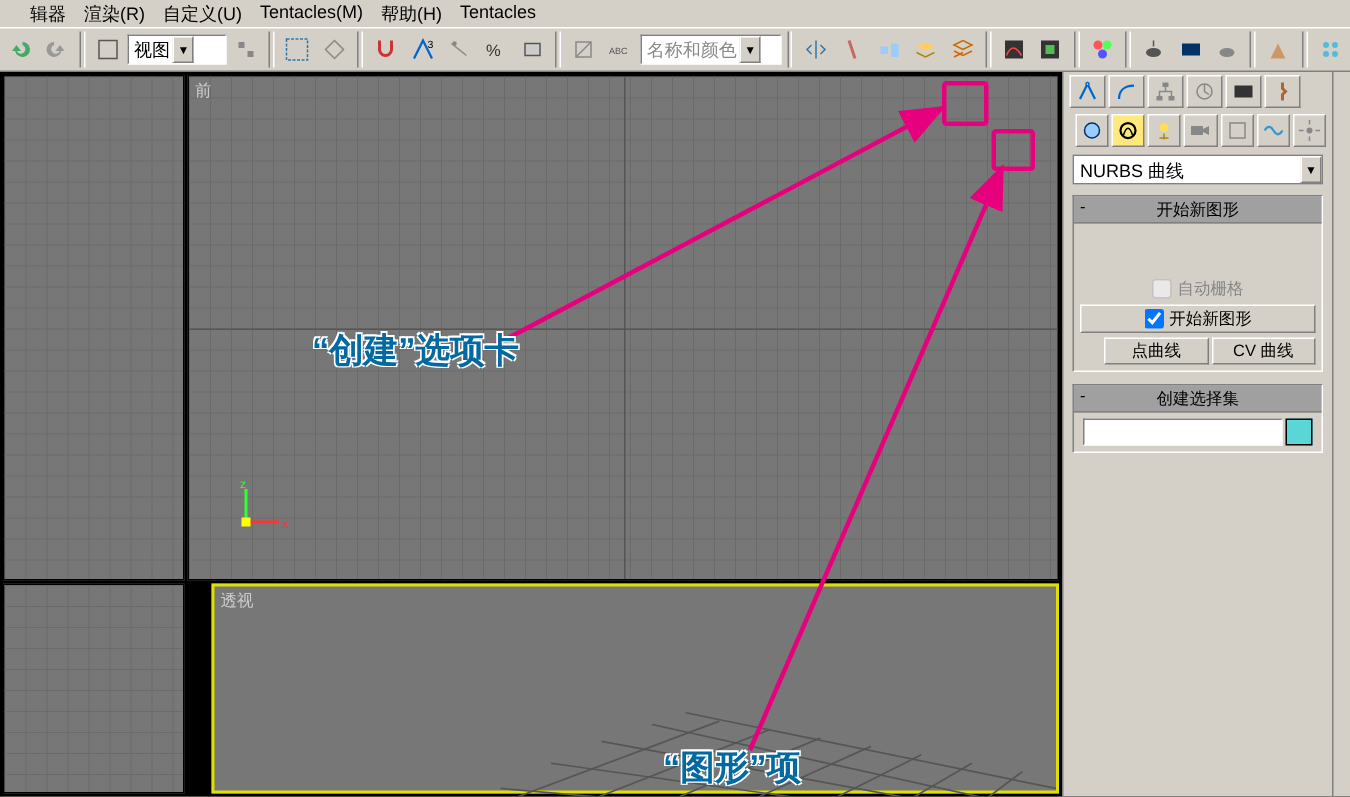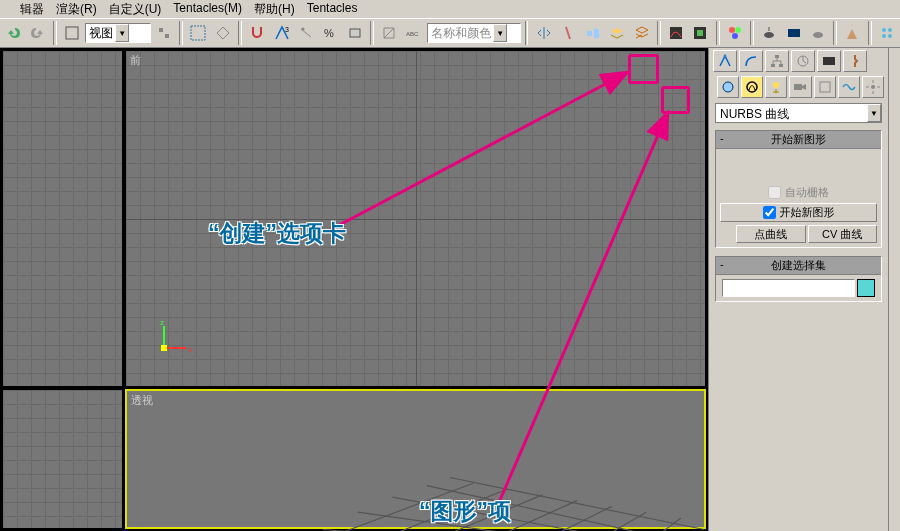--- a/index.html
+++ b/index.html
@@ -105,20 +105,21 @@
   .vp-front .axis-h { position: absolute; left:0; right:0; top:50%; height:1px; background:#555; }
   .vp-front .axis-v { position: absolute; top:0; bottom:0; left:50%; width:1px; background:#555; }
   .vp-front .gizmo {
     position: absolute; left: 30px; bottom: 30px;
     width: 40px; height: 40px;
     z-index: 4;
   }
   .vp-persp {
     border: 2px solid #e0e000;
     background: #777;
+    margin-left: 16px;
   }
   .vp-persp .persp-grid {
     position: absolute; inset: 0;
   }
 
   
   .panel {
     width: 180px;
     background: #d4d0c8;
     border-left: 1px solid #808080;
@@ -613,13 +614,13 @@
 <svg class="anno-svg" width="900" height="531">
   <defs>
     <marker id="arrowhead" markerWidth="10" markerHeight="8" refX="9" refY="4" orient="auto">
       <polygon points="0 0, 10 4, 0 8" fill="#e6007e"></polygon>
     </marker>
   </defs>
   <line x1="330" y1="230" x2="628" y2="72" stroke="#e6007e" stroke-width="3" marker-end="url(#arrowhead)"></line>
   <line x1="500" y1="500" x2="668" y2="112" stroke="#e6007e" stroke-width="3" marker-end="url(#arrowhead)"></line>
 </svg>
 <div class="anno-label" style="left:208px; top:218px">“创建”选项卡</div>
-<div class="anno-label" style="left:419px; top:496px">“图形”项</div>
+<div class="anno-label" style="left:442px; top:496px">“图形”项</div>
 
 </body></html>

